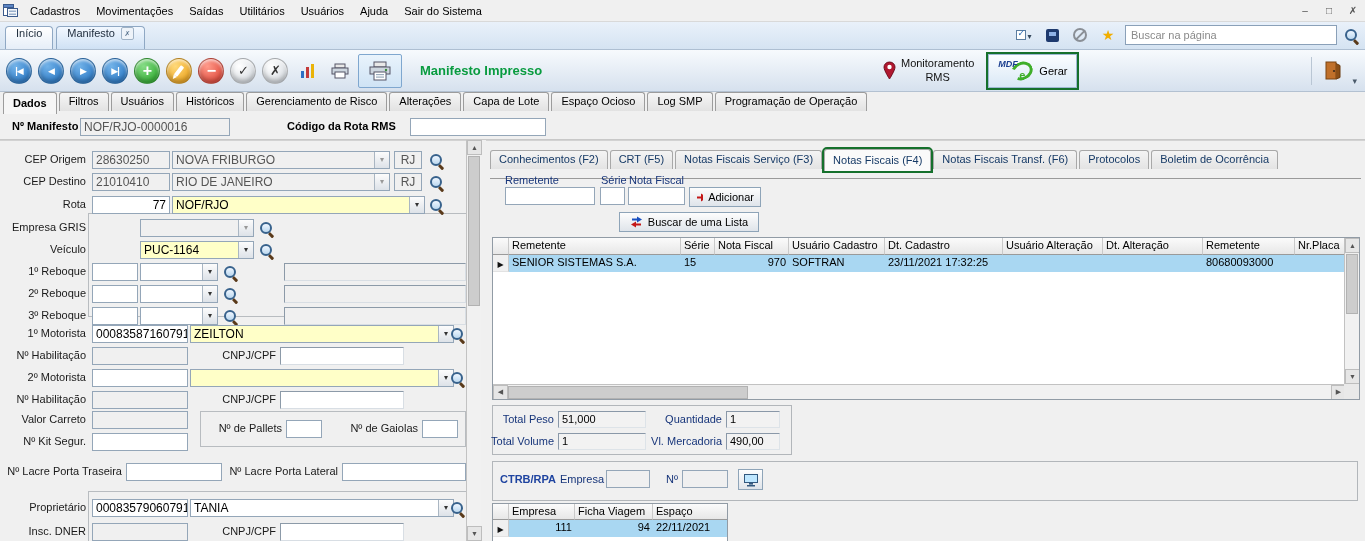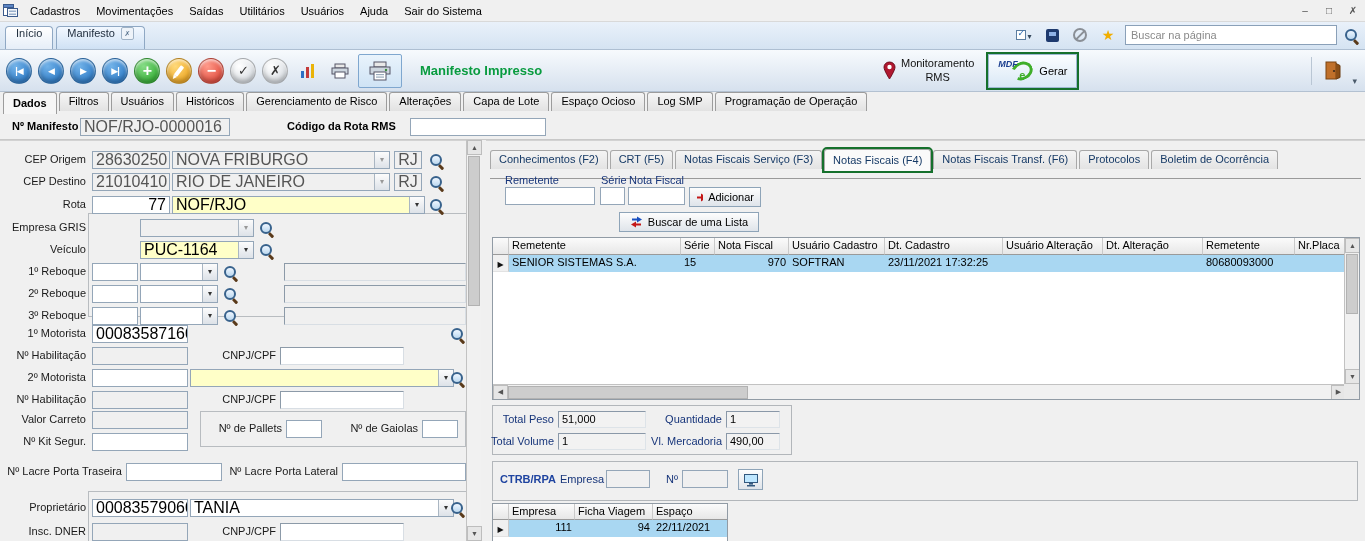--- a/index.html
+++ b/index.html
@@ -61,21 +61,21 @@
 .tb-sep{width:1px;height:28px;background:#b9c6d4;margin:0 6px}
 .overflow-chevron{align-self:flex-end;margin-bottom:3px;color:#4a5a6a;font-size:9px;cursor:pointer;padding:2px}
 
 .maintabs{position:absolute;top:92px;left:0;right:0;height:23px;background:#f0f0f0;display:flex;align-items:flex-start;padding-left:3px}
 .mtab{height:19px;padding:2px 9px 0;border:1px solid #9c9c9c;border-bottom:none;border-radius:3px 3px 0 0;background:linear-gradient(#f6f6f6,#e2e2e2);margin-right:2px;white-space:nowrap;cursor:pointer}
 .mtab.active{height:22px;background:#f6f6f6;font-weight:bold;padding-top:4px}
 
 .manifest-row{position:absolute;top:115px;left:0;right:0;height:25px;background:#f0f0f0;border-bottom:1px solid #c8c8c8}
 .blabel{position:absolute;font-weight:bold;white-space:nowrap}
 
-.inp{position:absolute;height:18px;border:1px solid #94a6b8;background:#fff;font-size:16px;line-height:16px;padding:0 3px;white-space:nowrap;overflow:hidden;cursor:text}
+.inp{position:absolute;height:18px;border:1px solid #94a6b8;background:#fff;font-size:12px;line-height:16px;padding:0 3px;white-space:nowrap;overflow:hidden;cursor:text}
 .inp.dis{background:#f0f0f0;color:#555;cursor:default}
 .inp.yel{background:#ffffc8}
 .inp.ro{background:#f0f0f0;color:#222;cursor:default;border-color:#8c9aa8 #d8dee4 #d8dee4 #8c9aa8}
 .inp.right{text-align:right}
 .combo{padding-right:16px}
 .combo::after{content:"\25BE";position:absolute;right:0;top:0;bottom:0;width:14px;background:linear-gradient(#fcfcfc,#dde2e8);border-left:1px solid #aab6c2;display:flex;align-items:center;justify-content:center;font-size:8px;color:#333}
 .combo.dis::after{color:#999}
 .lbl{position:absolute;text-align:right;white-space:nowrap;color:#1a1a1a}
 .lbl.navy{color:#17357a}
 .dbox{position:absolute;height:17px;background:#f2f2f2;border:1px solid;border-color:#8a98a8 #dde3e8 #dde3e8 #8a98a8;font-size:11px;line-height:15px;padding:0 3px;color:#000;overflow:hidden}
@@ -315,20 +315,21 @@
     <div class="inp ro" style="left:284px;top:144px;width:182px"></div>
 
     <span class="lbl" style="left:0;top:168px;width:86px">3º Reboque</span>
     <div class="inp" style="left:92px;top:166px;width:46px"></div>
     <div class="inp combo" style="left:140px;top:166px;width:78px"><span></span></div>
     <span class="mag" style="left:222px;top:167px"></span>
     <div class="inp ro" style="left:284px;top:166px;width:182px"></div>
 
     <span class="lbl" style="left:0;top:186px;width:86px">1º Motorista</span>
     <div class="inp" style="left:92px;top:184px;width:96px">00083587160791</div>
+    <div class="inp yel combo" style="left:190px;top:184px;width:264px"><span>ZEILTON</span></div>
     <span class="mag" style="left:449px;top:185px"></span>
 
     <span class="lbl" style="left:0;top:208px;width:86px">Nº Habilitação</span>
     <div class="inp dis" style="left:92px;top:206px;width:96px"></div>
     <span class="lbl" style="left:200px;top:208px;width:76px">CNPJ/CPF</span>
     <div class="inp ro" style="left:280px;top:206px;width:124px;background:#fff"></div>
 
     <span class="lbl" style="left:0;top:230px;width:86px">2º Motorista</span>
     <div class="inp" style="left:92px;top:228px;width:96px"></div>
     <div class="inp yel combo" style="left:190px;top:228px;width:264px"><span></span></div>

